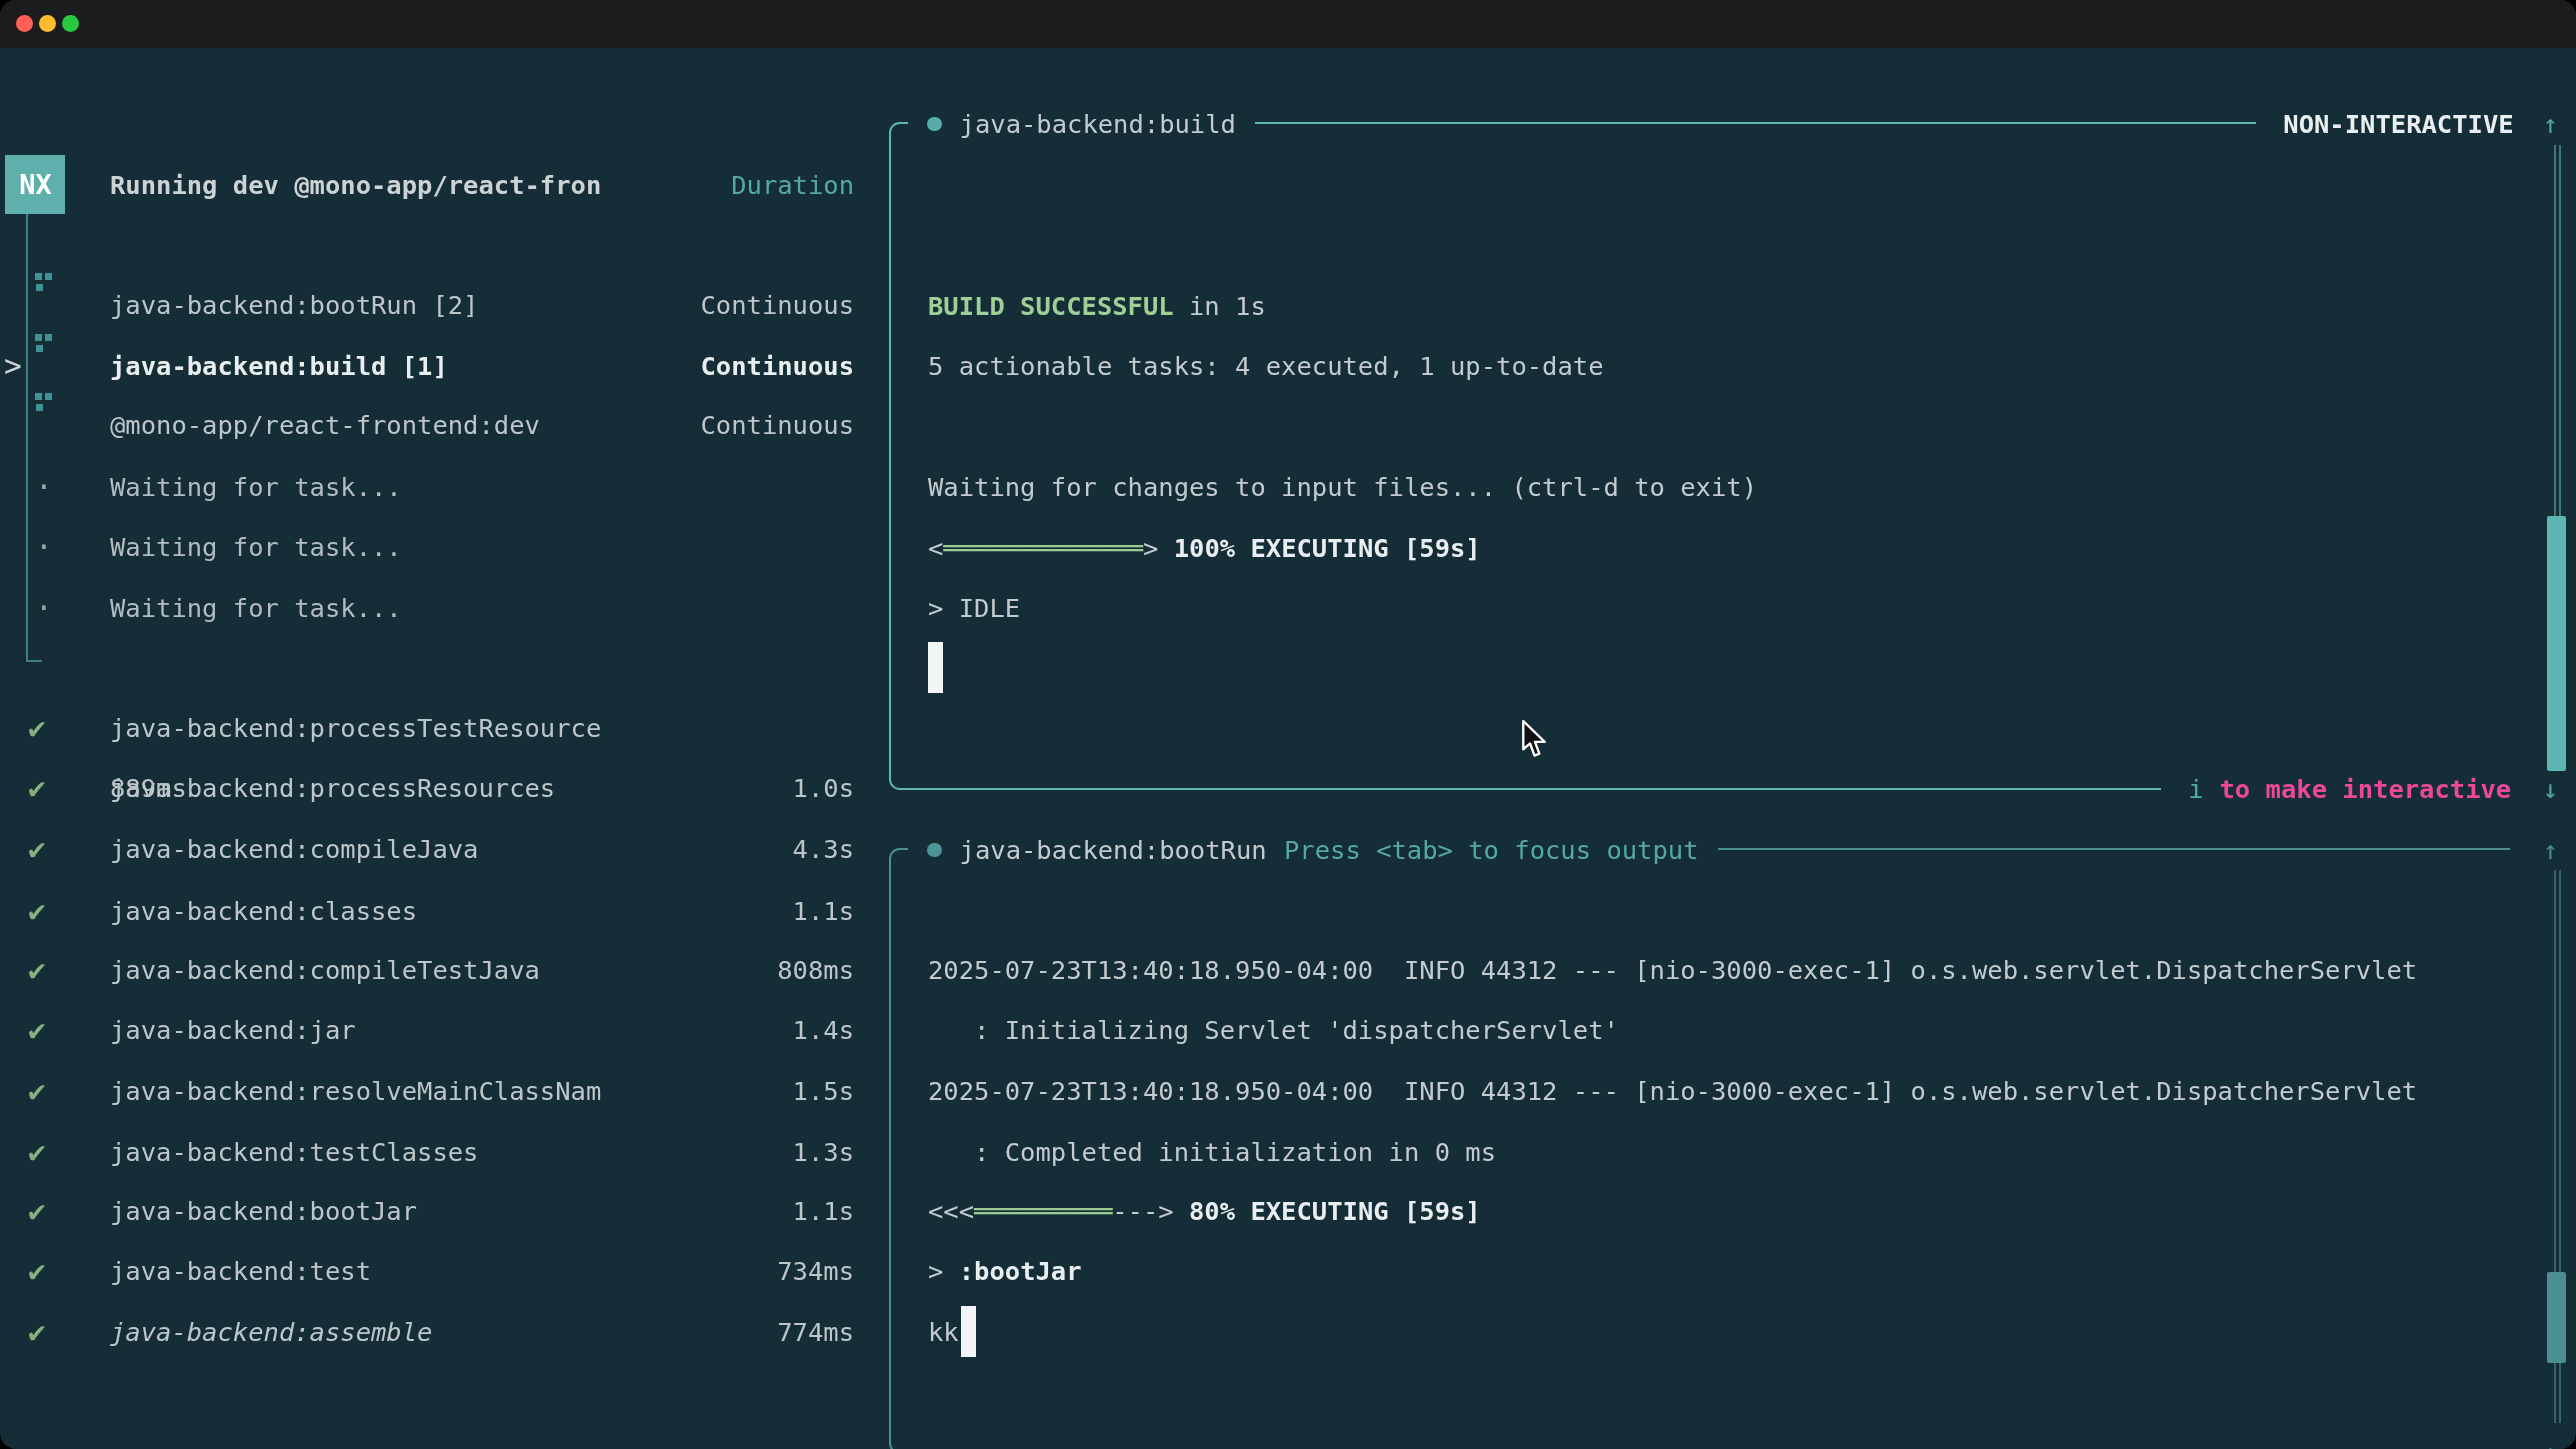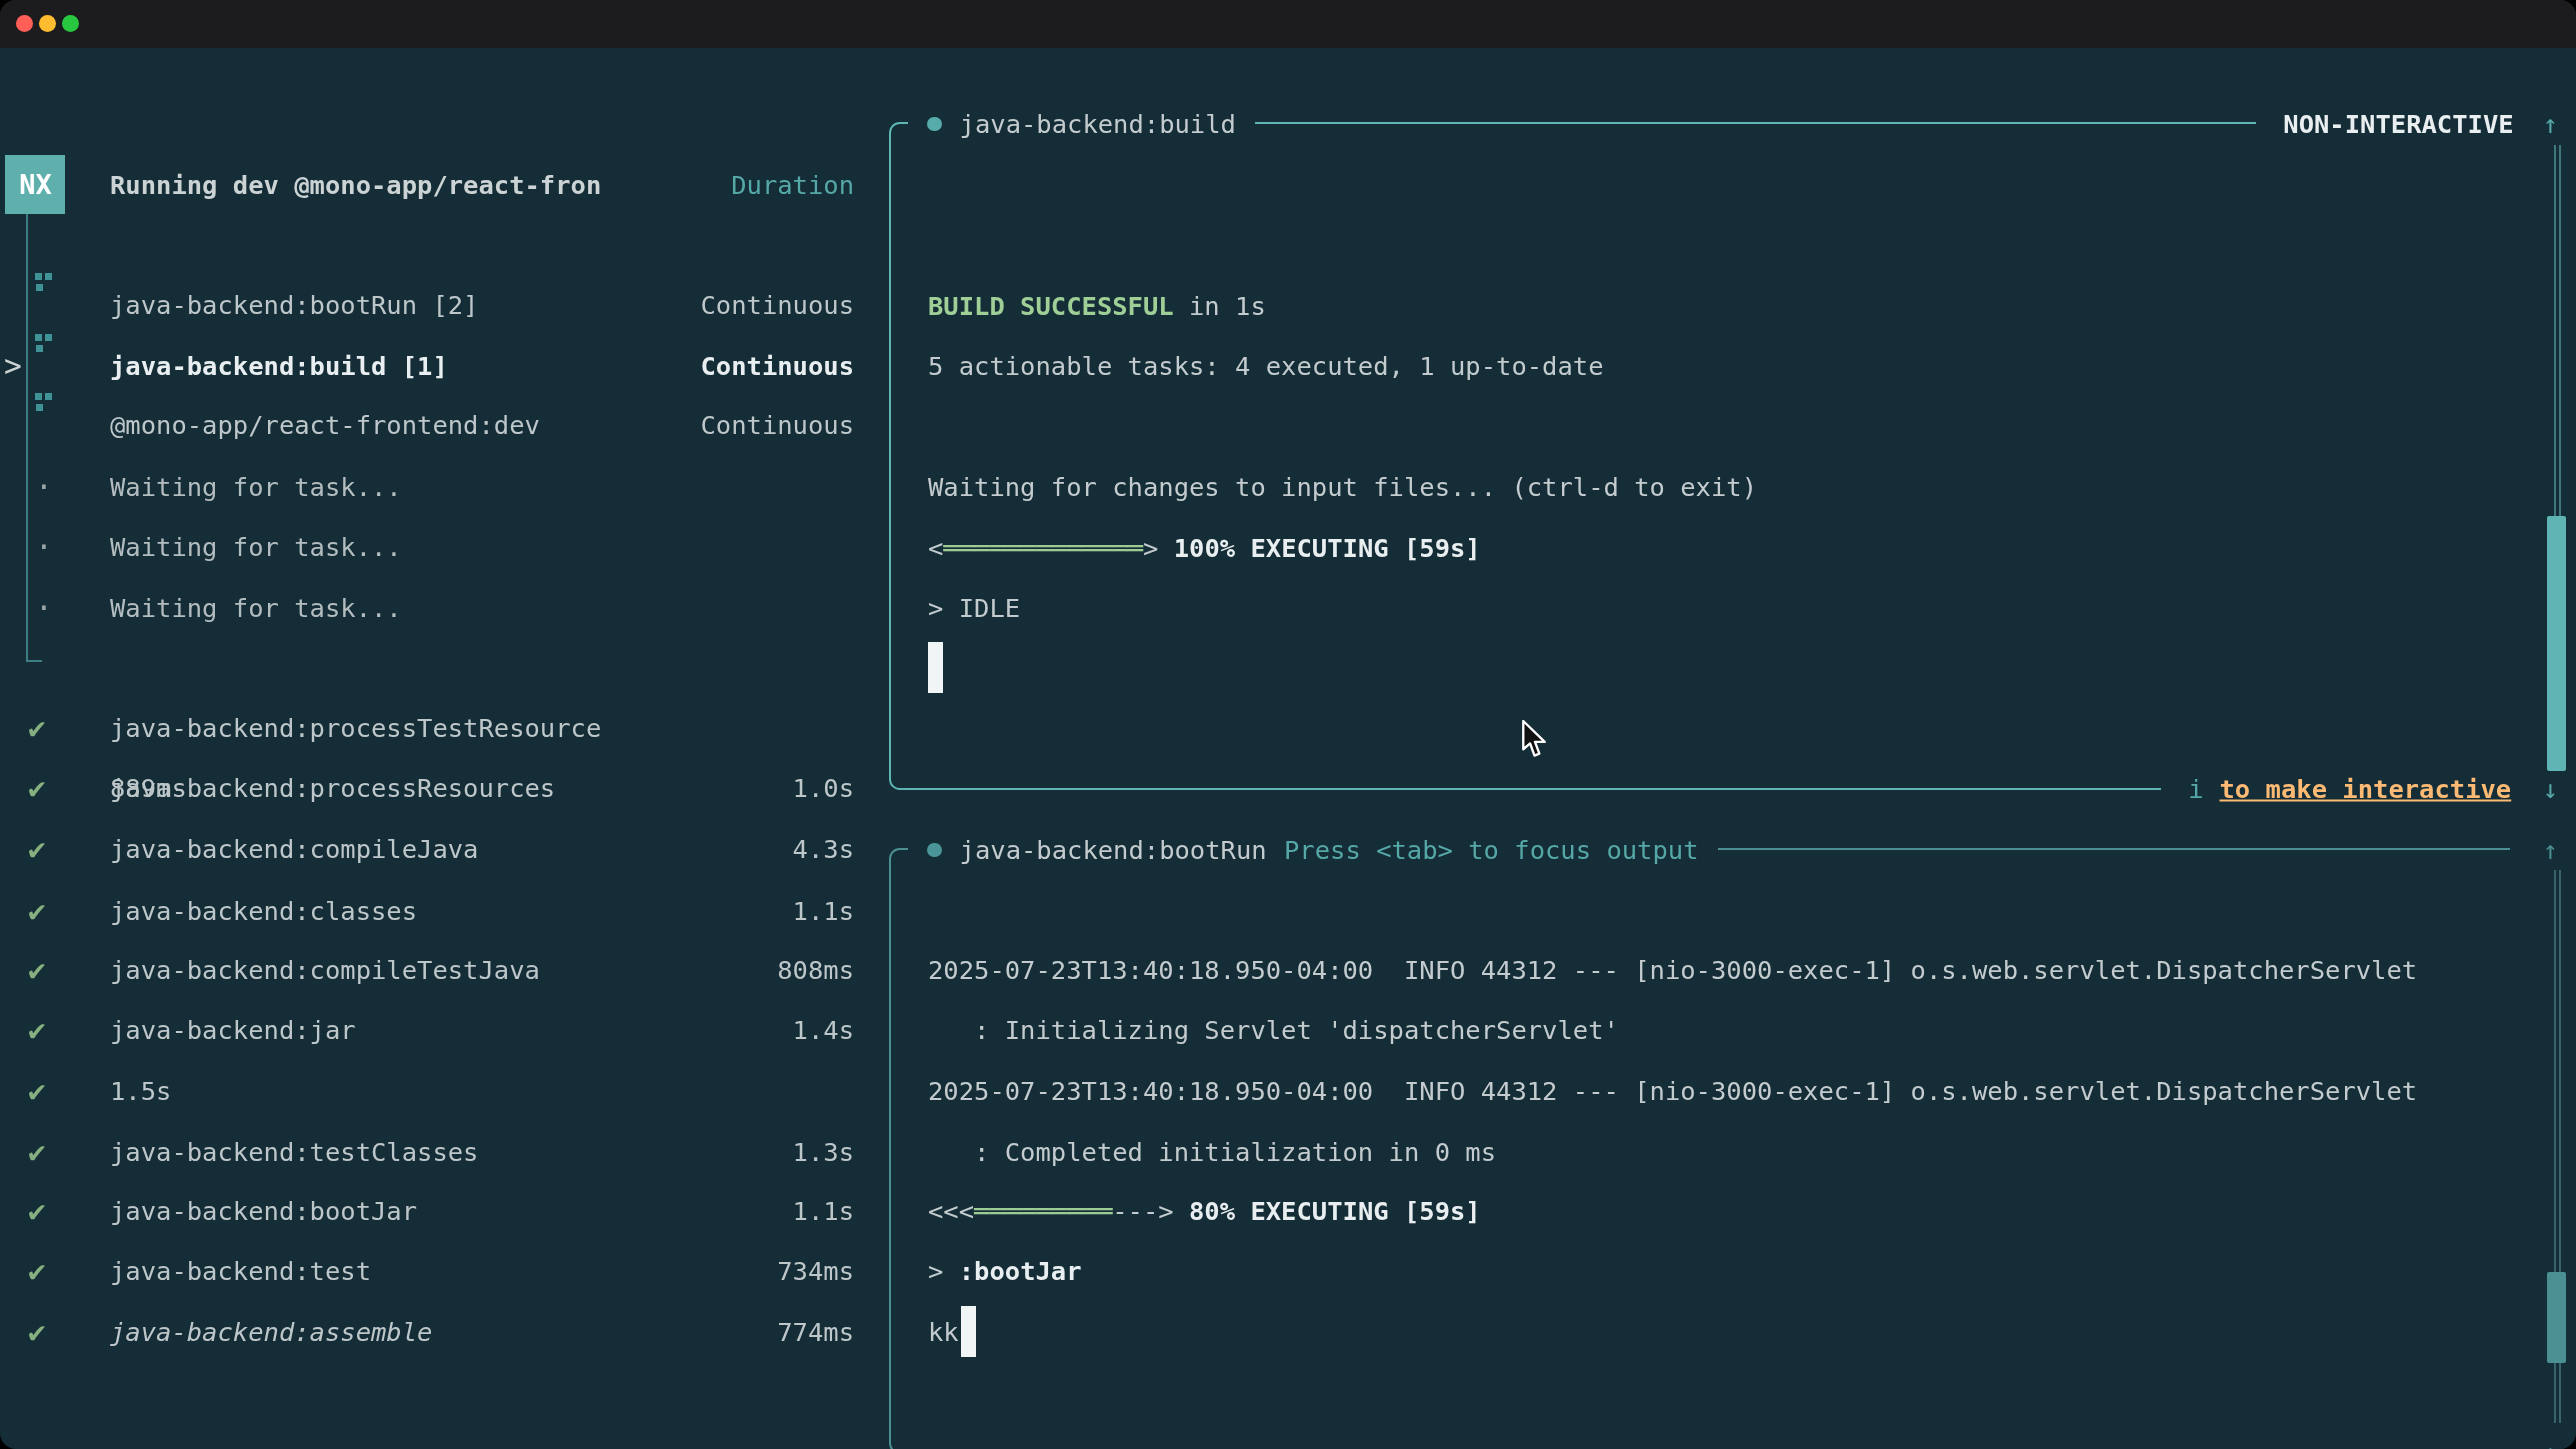--- a/index.html
+++ b/index.html
@@ -35,21 +35,21 @@
   .pane-title{position:absolute;top:0;left:17.4px;transform:translateY(-50%);display:flex;align-items:center;
     gap:17.4px;background:var(--bg);padding:0 19px;height:40px;white-space:pre;}
   .pane-title .bullet{width:14.8px;height:14.8px;border-radius:50%;background:#4b9598;}
   .pane-badge{position:absolute;top:0;right:0;transform:translateY(-50%);display:flex;align-items:center;
     gap:23px;background:var(--bg);padding:0 5.4px 0 27px;height:40px;white-space:pre;}
   .pane-foot{position:absolute;bottom:0;right:0;transform:translateY(50%);display:flex;align-items:center;
     gap:16px;background:var(--bg);padding:0 5.4px 0 27px;height:43px;white-space:pre;}
   .arrow{color:var(--teal-text);}
   .arrow.dim{color:var(--teal-mid);}
   .key{color:var(--teal-text);}
-  .hint-bright{color:#fdba74;font-weight:bold;text-decoration:underline;}
+  .hint-bright{color:#ec4899;font-weight:bold;}
   .line{position:absolute;left:928px;height:60px;line-height:60px;white-space:pre;}
   .seg-text{color:var(--text);}
   .seg-green{color:var(--green);font-weight:bold;}
   .seg-bar{color:#9ccb93;}
   .seg-teal{color:var(--teal-text);}
   .seg-bright{color:var(--bright);font-weight:bold;}
   .cursor-block{position:absolute;width:14.8px;height:51px;background:#f2f5f5;}
   .track{position:absolute;width:6.7px;border-left:2px solid;border-right:2px solid;}
   .thumb{position:absolute;width:19px;border-radius:2px;}
 </style>
@@ -104,21 +104,21 @@
         <div class="row cols" style="top: 710px;"><span style="color: rgb(189, 198, 201);">java-backend:processResources</span><span style="color: rgb(189, 198, 201);">1.0s</span></div>
         <div class="row check" style="left: 28px; top: 771px;">✔</div>
         <div class="row cols" style="top: 771px;"><span style="color: rgb(189, 198, 201);">java-backend:compileJava</span><span style="color: rgb(189, 198, 201);">4.3s</span></div>
         <div class="row check" style="left: 28px; top: 833px;">✔</div>
         <div class="row cols" style="top: 833px;"><span style="color: rgb(189, 198, 201);">java-backend:classes</span><span style="color: rgb(189, 198, 201);">1.1s</span></div>
         <div class="row check" style="left: 28px; top: 892px;">✔</div>
         <div class="row cols" style="top: 892px;"><span style="color: rgb(189, 198, 201);">java-backend:compileTestJava</span><span style="color: rgb(189, 198, 201);">808ms</span></div>
         <div class="row check" style="left: 28px; top: 952px;">✔</div>
         <div class="row cols" style="top: 952px;"><span style="color: rgb(189, 198, 201);">java-backend:jar</span><span style="color: rgb(189, 198, 201);">1.4s</span></div>
         <div class="row check" style="left: 28px; top: 1013px;">✔</div>
-        <div class="row cols" style="top: 1013px;"><span style="color: rgb(189, 198, 201);">1.5s</span></div>
+        <div class="row cols" style="top: 1013px;"><span style="color: rgb(189, 198, 201);">java-backend:resolveMainClassNam</span><span style="color: rgb(189, 198, 201);">1.5s</span></div>
         <div class="row check" style="left: 28px; top: 1074px;">✔</div>
         <div class="row cols" style="top: 1074px;"><span style="color: rgb(189, 198, 201);">java-backend:testClasses</span><span style="color: rgb(189, 198, 201);">1.3s</span></div>
         <div class="row check" style="left: 28px; top: 1133px;">✔</div>
         <div class="row cols" style="top: 1133px;"><span style="color: rgb(189, 198, 201);">java-backend:bootJar</span><span style="color: rgb(189, 198, 201);">1.1s</span></div>
         <div class="row check" style="left: 28px; top: 1193px;">✔</div>
         <div class="row cols" style="top: 1193px;"><span style="color: rgb(189, 198, 201);">java-backend:test</span><span style="color: rgb(189, 198, 201);">734ms</span></div>
         <div class="row check" style="left: 28px; top: 1254px;">✔</div>
         <div class="row cols" style="top: 1254px;"><span style="color: rgb(189, 198, 201); font-style: italic;">java-backend:assemble</span><span style="color: rgb(189, 198, 201);">774ms</span></div>
       </div>
 

